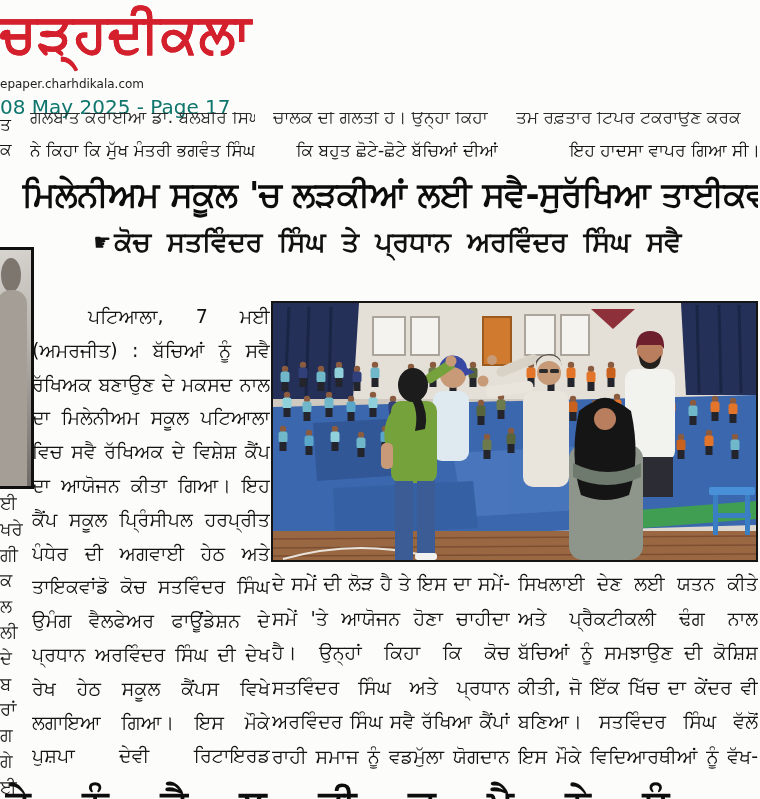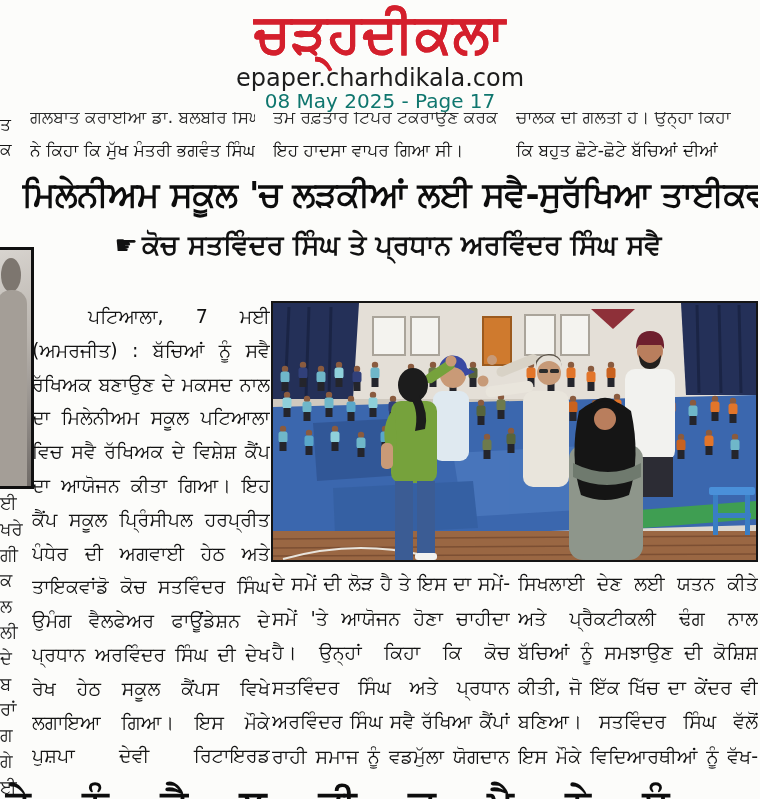--- a/index.html
+++ b/index.html
@@ -2,43 +2,43 @@
 <html lang="pa"><head>
 <meta charset="utf-8">
 <style>
   html,body{margin:0;padding:0;background:#888;}
   .page{
     position:relative;width:760px;height:799px;margin:0 auto;
     background:#fcfcfa;overflow:hidden;color:#161616;
     font-family:"DejaVu Sans","Liberation Sans",sans-serif;
   }
   
-  .masthead{position:absolute;top:4px;left:0;width:100%;text-align:center;}
+  .masthead{position:absolute;top:4px;left:0;width:100%;}
   .masthead-logo{
     font-size:54px;font-weight:800;color:#d41f2c;letter-spacing:1px;
     line-height:60px;text-shadow:0 0 0 #d41f2c;
   }
-  .masthead-url{font-size:24px;font-weight:500;color:#1d1d1d;line-height:24px;margin-top:2px;}
+  .masthead-url{font-size:12px;font-weight:500;color:#1d1d1d;line-height:24px;margin-top:8px;}
   .masthead-date{font-size:20px;font-weight:500;color:#0f766e;line-height:23px;}
   
   .top-strip{position:absolute;top:112px;left:30px;right:0;height:56px;}
   .top-strip-grid{display:grid;grid-template-columns:225px 225px 1fr;column-gap:18px;}
   .strip-line-clip{height:24px;overflow:hidden;}
   .strip-line-clip span{display:block;margin-top:-7px;font-size:17px;line-height:24px;color:#2a2a2a;white-space:nowrap;}
-  .strip-line{font-size:17px;line-height:28px;color:#141414;white-space:nowrap;overflow:hidden;}
+  .strip-line{font-size:17px;line-height:28px;color:#141414;white-space:nowrap;overflow:hidden;text-align:right;}
   .edge-frags{position:absolute;top:112px;left:0;width:16px;}
   .edge-frags div{font-size:17px;line-height:25px;overflow:hidden;height:25px;}
   
   .headline{
     position:absolute;top:166px;left:22px;right:2px;height:58px;
     font-size:34px;font-weight:800;letter-spacing:-.5px;color:#0c0c0c;
     text-align:center;white-space:nowrap;overflow:hidden;line-height:56px;
   }
   .subhead{position:absolute;top:226px;left:34px;right:18px;text-align:center;
-    font-size:27px;font-weight:700;color:#111;line-height:37px;}
+    font-size:27px;font-weight:700;color:#111;line-height:37px;font-family:Liberation Mono, monospace;}
   .subhead .hand{font-size:26px;margin-right:4px;}
   
   .edge-photo{
     position:absolute;left:-8px;top:247px;width:36px;height:236px;
     border:3px solid #101010;background:linear-gradient(160deg,#d8d4cf 0%,#b9b4ae 40%,#8d8884 75%,#6f6a66 100%);
     overflow:hidden;
   }
   .edge-photo .sil{position:absolute;left:2px;top:40px;width:30px;height:200px;background:#a49e97;border-radius:14px 14px 0 0;}
   .edge-photo .sil2{position:absolute;left:6px;top:8px;width:20px;height:34px;background:#7d766f;border-radius:50%;}
   .edge-text{position:absolute;left:0;top:490px;width:27px;overflow:hidden;}
@@ -82,29 +82,29 @@
   <div class="top-strip">
     <div class="top-strip-grid">
       <div>
         <div class="strip-line-clip">
             <span>ਗਲਬਾਤ ਕਰਾਈਆਂ ਡਾ. ਬਲਬੀਰ ਸਿੰਘ</span>
           </div>
         <div class="strip-line">ਨੇ ਕਿਹਾ ਕਿ ਮੁੱਖ ਮੰਤਰੀ ਭਗਵੰਤ ਸਿੰਘ</div>
       </div>
       <div>
         <div class="strip-line-clip">
+            <span>ਚਾਲਕ ਦੀ ਗਲਤੀ ਹੈ। ਉਨ੍ਹਾਂ ਕਿਹਾ</span>
+          </div>
+        <div class="strip-line">ਕਿ ਬਹੁਤ ਛੋਟੇ-ਛੋਟੇ ਬੱਚਿਆਂ ਦੀਆਂ</div>
+      </div>
+      <div>
+        <div class="strip-line-clip">
             <span>ਤਮ ਰਫ਼ਤਾਰ ਟਿੱਪਰ ਟਕਰਾਉਣ ਕਰਕ</span>
           </div>
         <div class="strip-line">ਇਹ ਹਾਦਸਾ ਵਾਪਰ ਗਿਆ ਸੀ।</div>
-      </div>
-      <div>
-        <div class="strip-line-clip">
-            <span>ਚਾਲਕ ਦੀ ਗਲਤੀ ਹੈ। ਉਨ੍ਹਾਂ ਕਿਹਾ</span>
-          </div>
-        <div class="strip-line">ਕਿ ਬਹੁਤ ਛੋਟੇ-ਛੋਟੇ ਬੱਚਿਆਂ ਦੀਆਂ</div>
       </div>
     </div>
   </div>
 
   <div class="headline">ਮਿਲੇਨੀਅਮ ਸਕੂਲ 'ਚ ਲੜਕੀਆਂ ਲਈ ਸਵੈ-ਸੁਰੱਖਿਆ ਤਾਈਕਵਾਂਡੋ ਕੈਂਪ</div>
 
   <div class="subhead">
     <div><span class="hand">☛</span><span>ਕੋਚ ਸਤਵਿੰਦਰ ਸਿੰਘ ਤੇ ਪ੍ਰਧਾਨ ਅਰਵਿੰਦਰ ਸਿੰਘ ਸਵੈ</span></div>
   </div>
 

